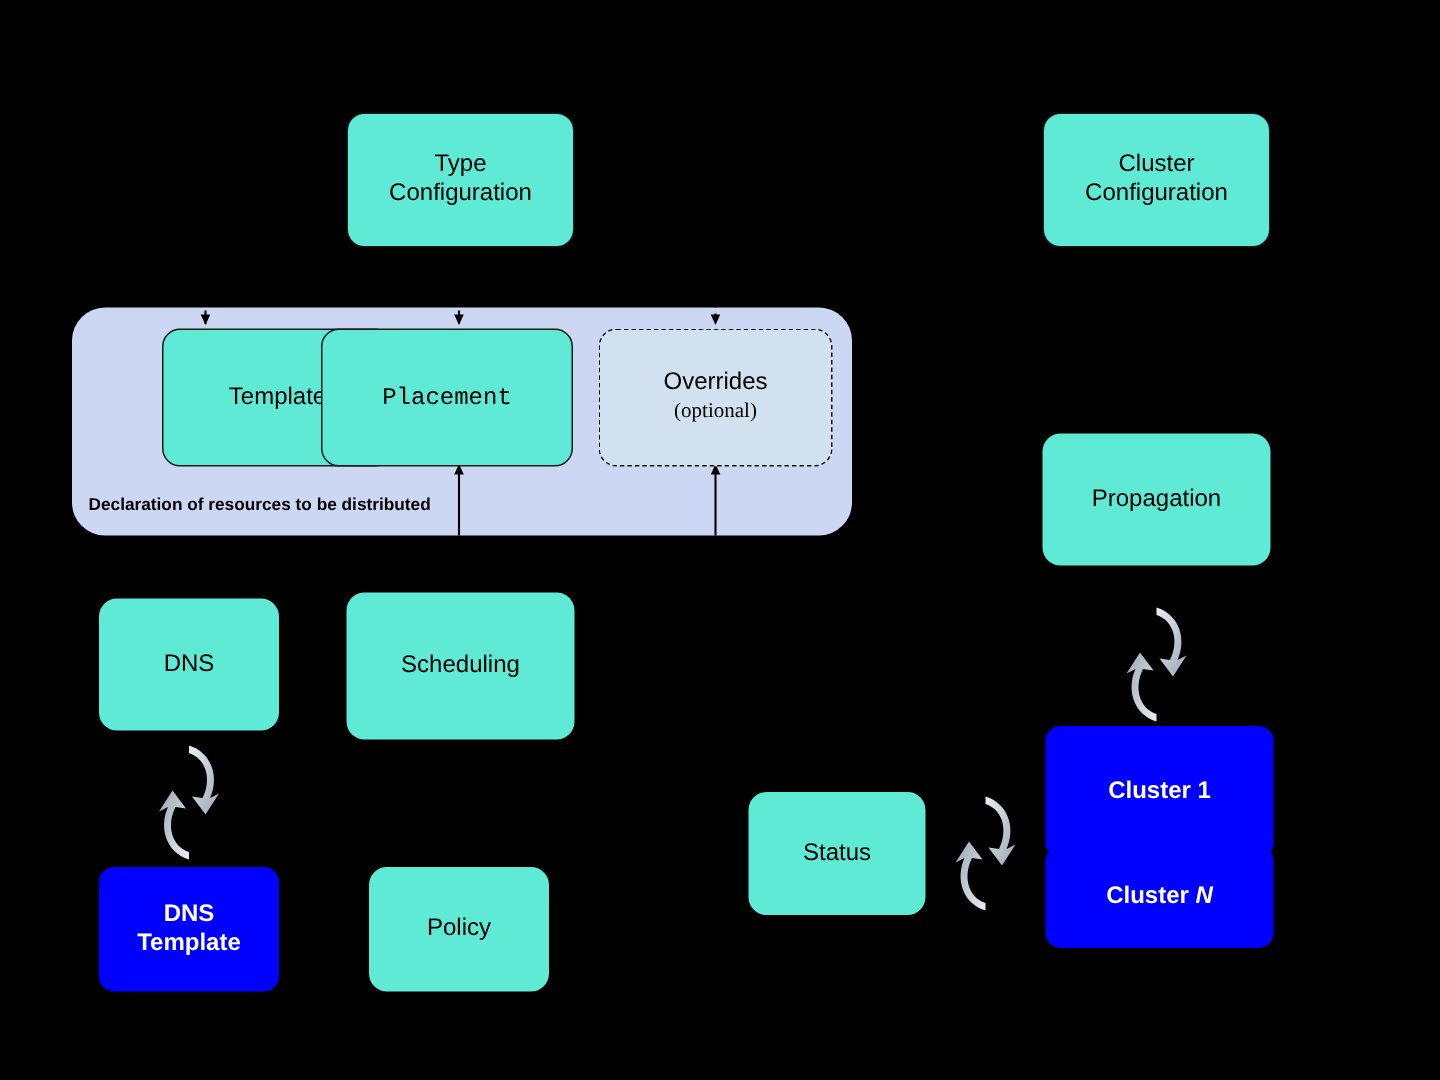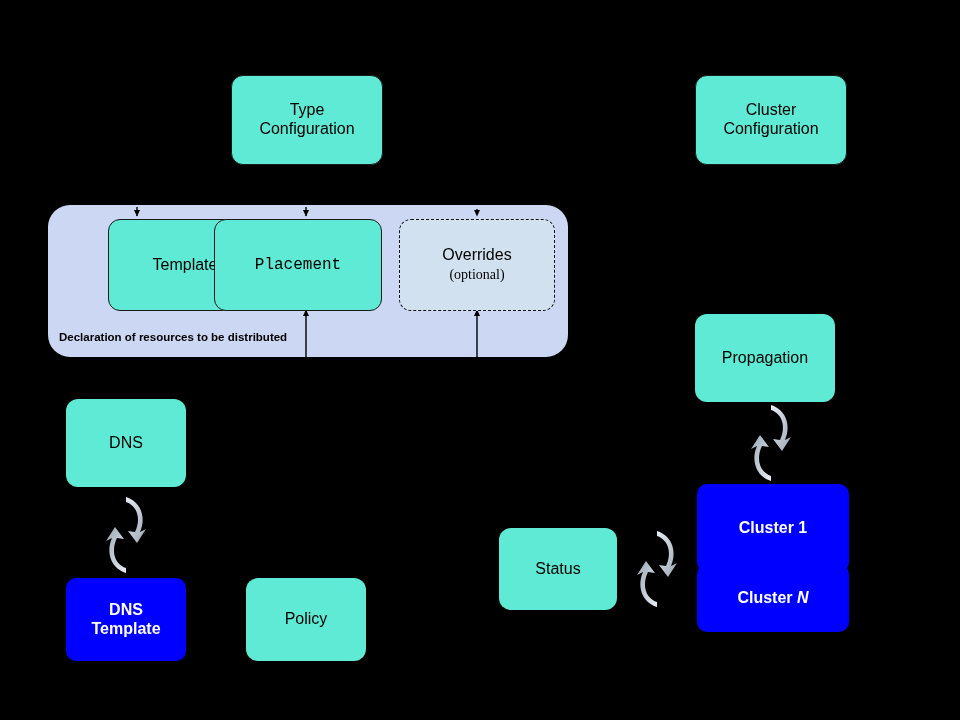--- a/index.html
+++ b/index.html
@@ -136,21 +136,21 @@
     <span class="label">Placement</span>
   </div>
 
   <div class="node dashdot" style="left:399px; top:219px; width:156px; height:92px;">
     <span class="label">
       <span>Overrides</span><br>
       <span style="font-size:14px;font-family:Liberation Serif, serif;">(optional)</span>
     </span>
   </div>
 
-  <div class="node plain" style="left:695px; top:314px; width:140px; height:88px;">
+  <div class="node plain" style="left:695px; top:289px; width:152px; height:88px;">
     <span class="label">Propagation</span>
   </div>
 
   <svg class="sync" width="60" height="84" viewBox="0 0 60 84" style="left:741px; top:401px;">
     <defs>
       <linearGradient id="g1" x1="0" y1="0" x2="1" y2="1">
         <stop offset="0%" stop-color="#e8eef5"></stop>
         <stop offset="100%" stop-color="#9aa7b2"></stop>
       </linearGradient>
       <linearGradient id="g2" x1="1" y1="1" x2="0" y2="0">
@@ -188,18 +188,21 @@
     <path d="M30,80 C14,75 10,58 16,45 L10,48 L19,34 L28,46 L21,45 C15,57 18,71 30,75 Z" fill="url(#g2)"></path>
   </svg>
 
   <div class="node cluster" style="left:66px; top:578px; width:120px; height:83px;">
     <span class="label">
       <span>DNS</span><br>
       <span>Template</span>
     </span>
   </div>
 
+  <div class="node plain" style="left:231px; top:395px; width:152px; height:98px;">
+    <span class="label">Scheduling</span>
+  </div>
 
   <div class="node plain" style="left:246px; top:578px; width:120px; height:83px;">
     <span class="label">Policy</span>
   </div>
 
 </div>
 
 </body></html>

